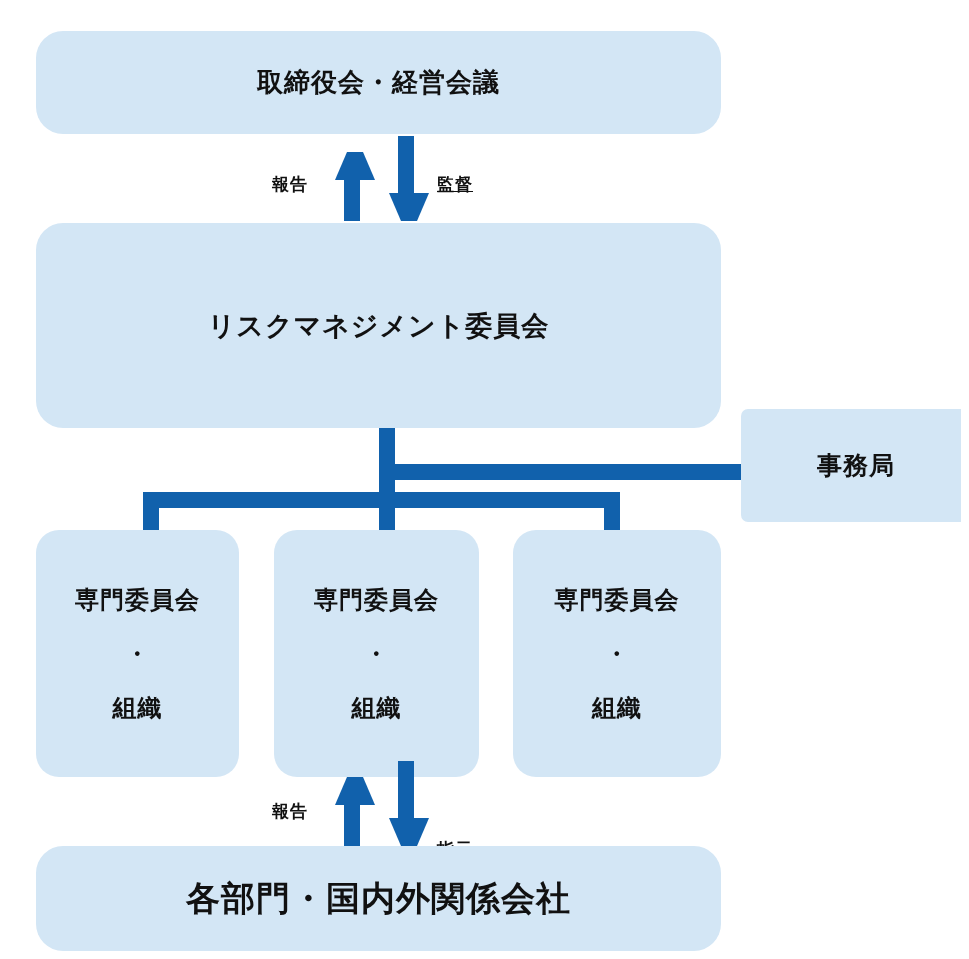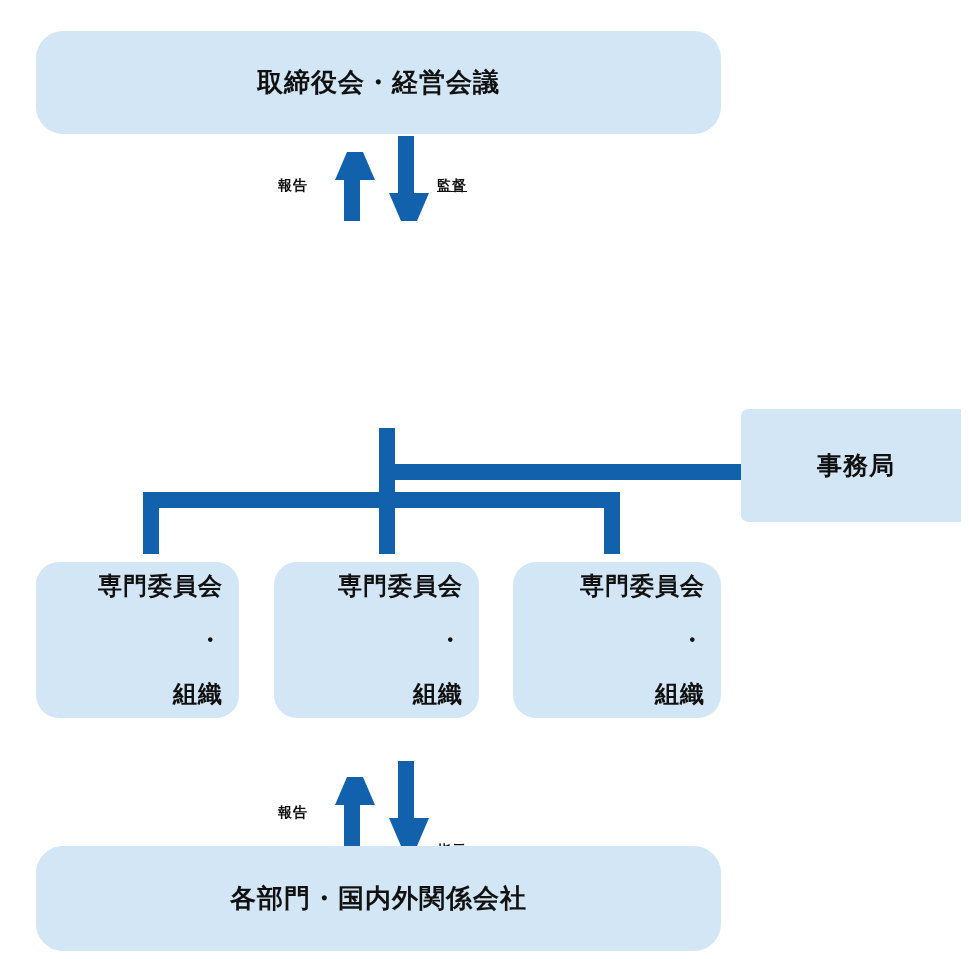--- a/index.html
+++ b/index.html
@@ -29,26 +29,26 @@
     justify-content: center;
     text-align: center;
     font-weight: bold;
     color: var(--text);
     letter-spacing: 1px;
   }
 
   .box-board      { left: 20px;  top: 15px;  width: 685px; height: 103px; font-size: 26px; }
   .box-risk       { left: 20px;  top: 207px; width: 685px; height: 205px; font-size: 27px; }
   .box-secretariat{ left: 725px; top: 393px; width: 230px; height: 113px; font-size: 25px; border-radius: 7px; }
-  .box-committee  { top: 546px; height: 156px; font-size: 24px; border-radius: 23px; flex-direction: column; align-items: flex-end; }
+  .box-committee  { top: 514px; height: 247px; font-size: 24px; border-radius: 23px; flex-direction: column; }
   .box-committee-1 { left: 20px;  width: 203px; }
   .box-committee-2 { left: 258px; width: 205px; }
   .box-committee-3 { left: 497px; width: 208px; }
   .box-committee .line { display: block; line-height: 38px; }
-  .box-departments { left: 20px; top: 830px; width: 685px; height: 105px; font-size: 26px; }
+  .box-departments { left: 20px; top: 830px; width: 685px; height: 105px; font-size: 34px; }
 
   .connector { position: absolute; background: var(--line); }
   .conn-v-main  { left: 363px; top: 412px; width: 7px;   height: 126px; }
   .conn-h-sec   { left: 363px; top: 448px; width: 362px; height: 7px; }
   .conn-h-branch{ left: 127px; top: 476px; width: 468px; height: 7px; }
   .conn-v-left  { left: 127px; top: 476px; width: 7px;   height: 62px; }
   .conn-v-right { left: 588px; top: 476px; width: 7px;   height: 62px; }
 
   .shaft { position: absolute; width: 7px; height: 59px; background: var(--line); }
   .head  { position: absolute; width: 0; height: 0;
@@ -62,21 +62,21 @@
   .a1-dn-shaft  { left: 382px; top: 120px; }
   .a1-dn-head   { left: 373px; top: 177px; }
   
   .a2-up-head   { left: 319px; top: 745px; }
   .a2-up-shaft  { left: 328px; top: 771px; }
   .a2-dn-shaft  { left: 382px; top: 745px; }
   .a2-dn-head   { left: 373px; top: 802px; }
 
   .flow-label {
     position: absolute;
-    font-size: 14px;
+    font-size: 17px;
     font-weight: bold;
     color: var(--text);
     line-height: 28px;
     letter-spacing: 1px;
   }
   .label-right-align { width: 72px; text-align: right; }
   .lbl-report-top { left: 228px; top: 147px; }
   .lbl-supervise  { left: 413px; top: 147px; text-decoration: underline; }
   .lbl-report-btm { left: 228px; top: 774px; }
   .lbl-instruct   { left: 413px; top: 812px; }
@@ -90,20 +90,23 @@
     <span>取締役会・経営会議</span>
   </div>
 
   <div class="head head-up a1-up-head"></div>
   <div class="shaft a1-up-shaft"></div>
   <div class="shaft a1-dn-shaft"></div>
   <div class="head head-down a1-dn-head"></div>
   <div class="flow-label label-right-align lbl-report-top">報告</div>
   <div class="flow-label lbl-supervise">監督</div>
 
+  <div class="box box-risk">
+    <span>リスクマネジメント委員会</span>
+  </div>
 
   <div class="connector conn-v-main"></div>
   <div class="connector conn-h-sec"></div>
   <div class="connector conn-h-branch"></div>
   <div class="connector conn-v-left"></div>
   <div class="connector conn-v-right"></div>
 
   <div class="box box-secretariat">
     <span>事務局</span>
   </div>

